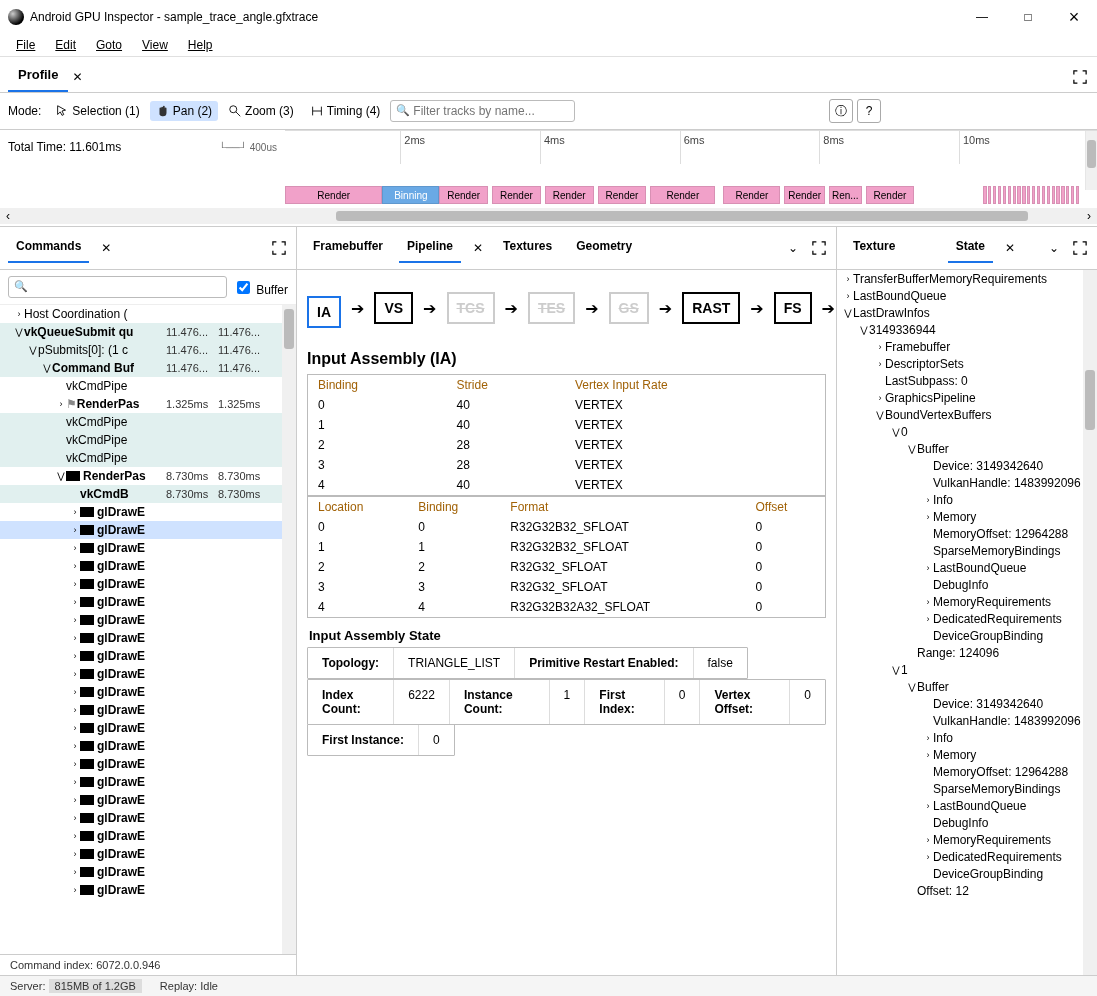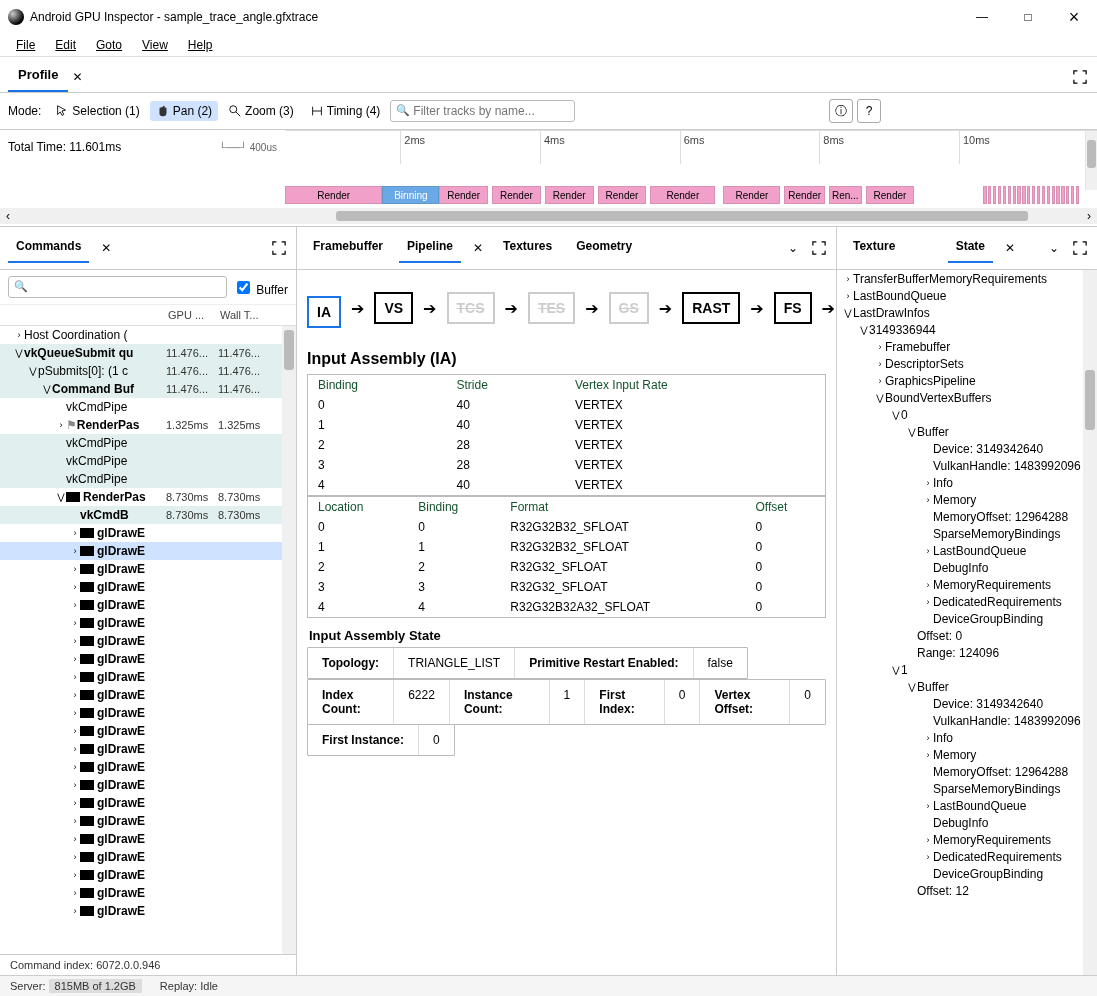--- a/index.html
+++ b/index.html
@@ -92,21 +92,21 @@
   .pipe-stages { display:flex; align-items:center; gap:10px; padding: 18px 0 8px 0;}
   .stage { border:2px solid #000; padding:6px 8px; font-weight:600; font-size:14px;}
   .stage.active { border-color:#1a73e8;margin-top:8px;}
   .stage.dead { border:2px solid #ccc; color:#ccc; text-decoration-line: line-through; font-weight:600; }
   h2 { font-size:16px; margin: 14px 0 6px 0; font-weight:700;}
   h3 { font-size:13px; margin: 10px 0 4px 2px; font-weight:700;}
   .tbl-wrap { border:1px solid #bbb; max-height: 130px; overflow:auto; font-size:12px;}
   .tbl { width:100%; display:table;}
   .tbl .tr { display:table-row;}
   .tbl .th, .tbl .td { display:table-cell; padding:3px 10px; text-align:left;}
-  .tbl .th { color:#14532d;}
+  .tbl .th { color:#a16207;}
   .kvtable { border:1px solid #bbb; display:inline-flex; border-radius:1px;}
   .kvtable .cell { padding:8px 14px; border-right:1px solid #ddd;}
   .kvtable .cell:last-child { border-right:none;}
   .kvtable .k { font-weight:700;}
   .tree { overflow:auto; flex:1; font-size:12px;}
   .tree .node { white-space:nowrap; height:17px; display:flex; align-items:center;}
   .tree .tri { width:10px; text-align:center; font-size:9px; display:inline-block;}
   .statusbar { border-top:1px solid #ccc; padding:4px 10px; font-size:11px; color:#333;}
   .statusfoot { border-top:1px solid #ccc; padding:4px 10px; font-size:11px; color:#333; display:flex; gap:18px; background:#f5f5f5;}
   .statusfoot .mem { background:#ddd; padding:1px 6px;}
@@ -261,24 +261,20 @@
           </svg>
       </span>
     </div>
     <div class="searchrow">
       <span class="toolwrap" style="flex:1">
         <span class="mag">🔍</span>
         <input style="width: 100%;" placeholder="">
       </span>
       <label><input type="checkbox" checked="" style=""> <span>Buffer</span></label>
     </div>
-    <div class="cmds-header">
-      <div>GPU ...</div>
-      <div>Wall T...</div>
-    </div>
     <div class="cmds" id="cmds">
        <div class="sb-v">
           <div class="t" style="top:4px;height:40px;"></div>
         </div>
     <div class="row">
           <div class="cell1">
             <span class="pad" style="width: 14px;"></span>
             <span class="tri">›</span>
             <span>Host Coordination (</span>
           </div>
@@ -768,20 +764,24 @@
         </div>
         <div class="node" style="padding-left: 38px;">
           <span class="tri">›</span>
           <span>Framebuffer</span>
         </div>
         <div class="node" style="padding-left: 38px;">
           <span class="tri">›</span>
           <span>DescriptorSets</span>
         </div>
         <div class="node" style="padding-left: 38px;">
+          <span class="tri"> </span>
+          <span>LastSubpass: 0</span>
+        </div>
+        <div class="node" style="padding-left: 38px;">
           <span class="tri">›</span>
           <span>GraphicsPipeline</span>
         </div>
         <div class="node" style="padding-left: 38px;">
           <span class="tri">⋁</span>
           <span>BoundVertexBuffers</span>
         </div>
         <div class="node" style="padding-left: 54px;">
           <span class="tri">⋁</span>
           <span>0</span>
@@ -826,24 +826,20 @@
           <span class="tri">›</span>
           <span>MemoryRequirements</span>
         </div>
         <div class="node" style="padding-left: 86px;">
           <span class="tri">›</span>
           <span>DedicatedRequirements</span>
         </div>
         <div class="node" style="padding-left: 86px;">
           <span class="tri"> </span>
           <span>DeviceGroupBinding</span>
-        </div>
-        <div class="node" style="padding-left: 70px;">
-          <span class="tri"> </span>
-          <span>Offset: 0</span>
         </div>
         <div class="node" style="padding-left: 70px;">
           <span class="tri"> </span>
           <span>Range: 124096</span>
         </div>
         <div class="node" style="padding-left: 54px;">
           <span class="tri">⋁</span>
           <span>1</span>
         </div>
         <div class="node" style="padding-left: 70px;">

